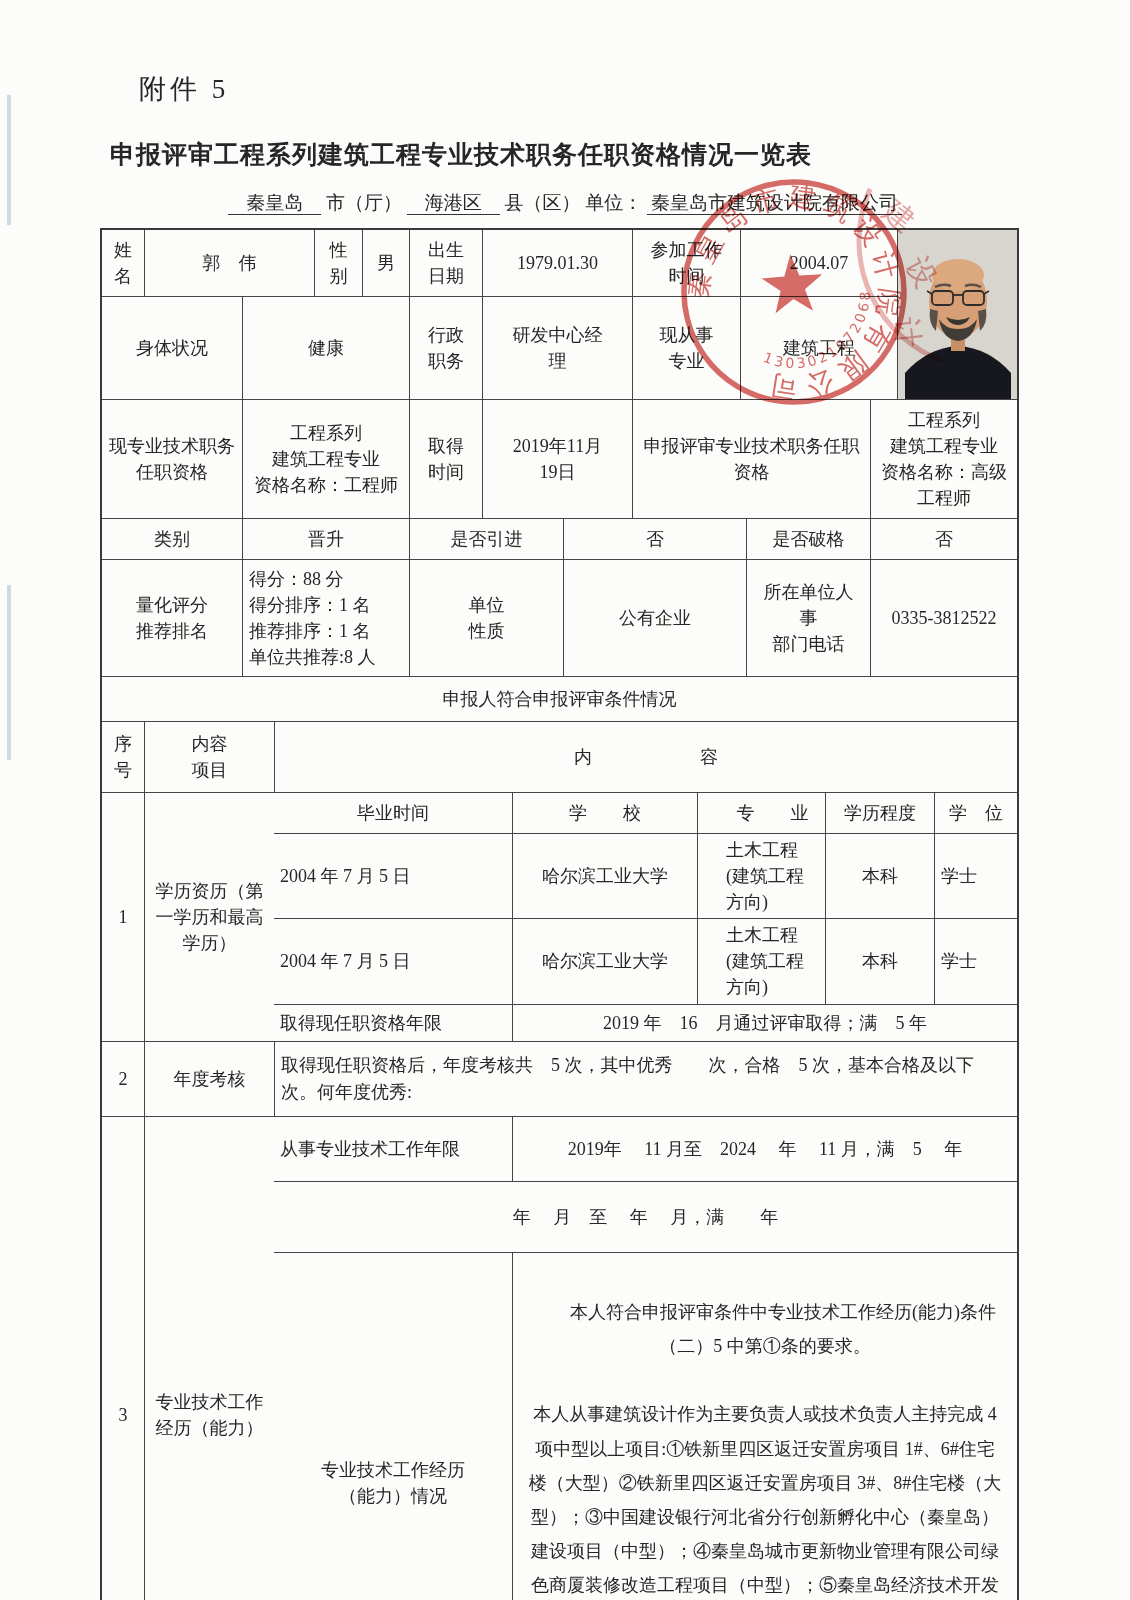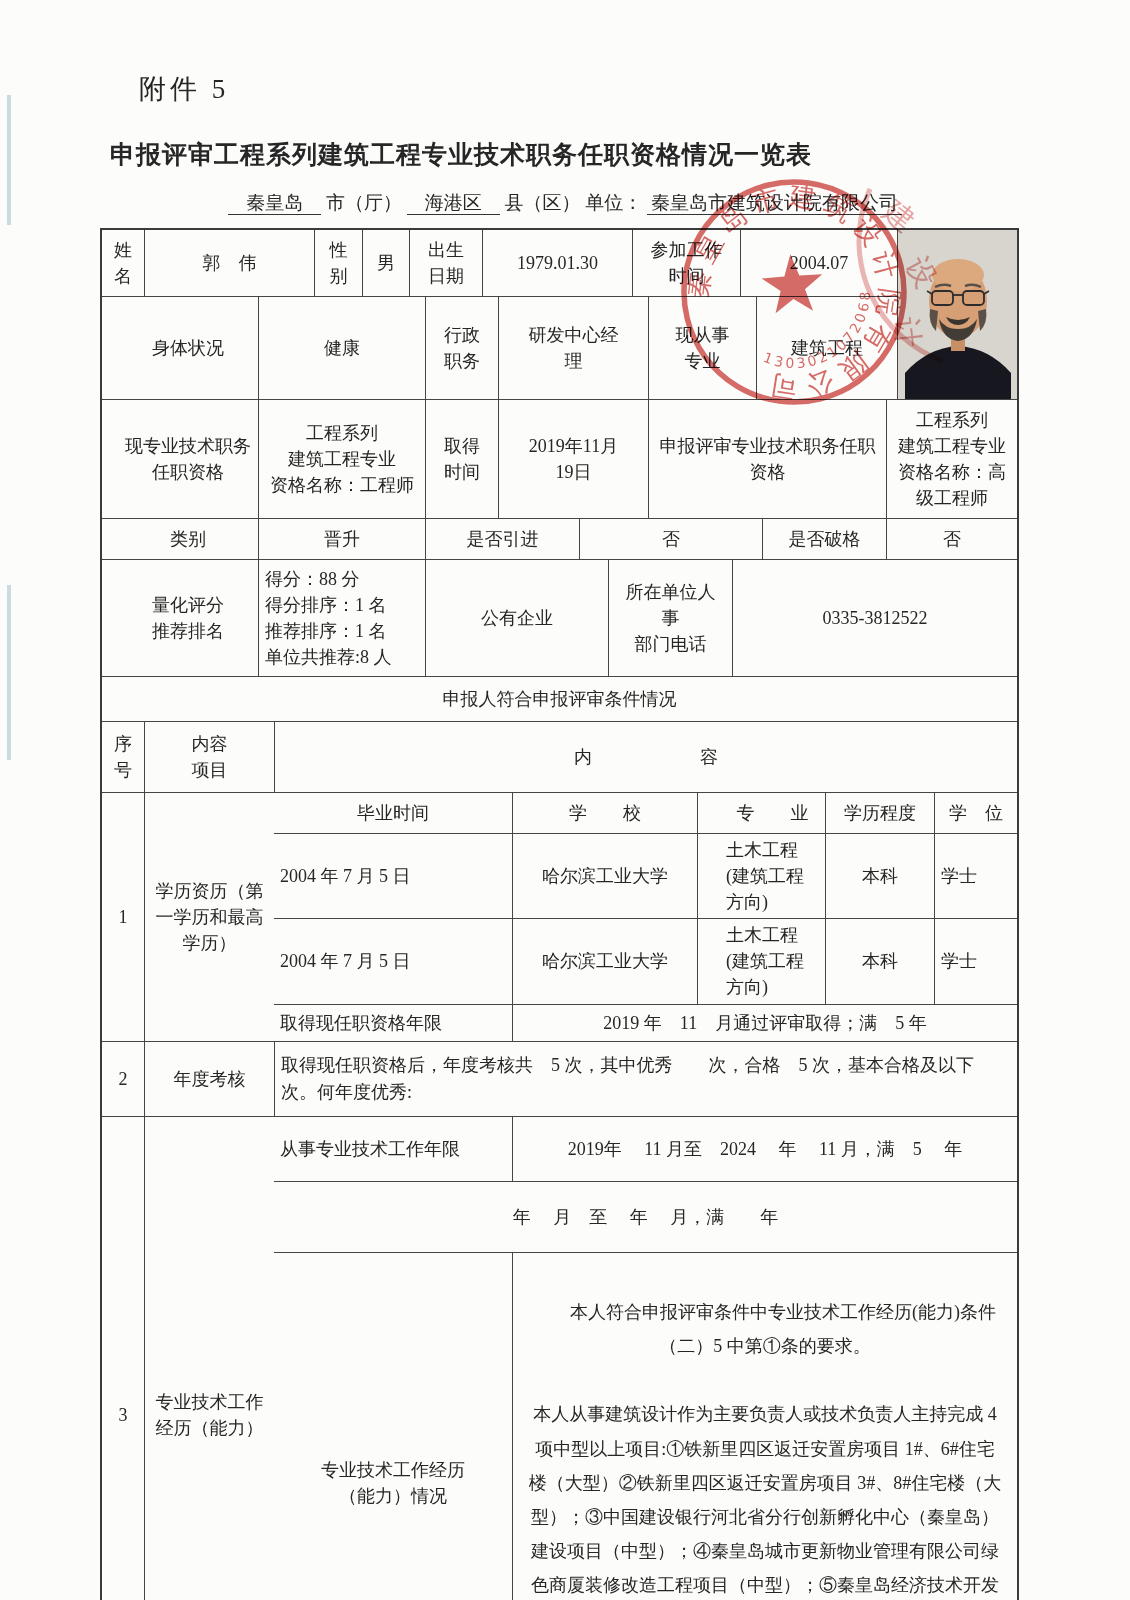--- a/index.html
+++ b/index.html
@@ -17,21 +17,21 @@
   .r{display:flex;align-items:stretch;border-top:1.6px solid #454545;}
   .tbl > .r:first-child{border-top:none;}
   .col{display:flex;flex-direction:column;}
   .col > .r:first-child{border-top:none;}
   .c{border-left:1.6px solid #454545;display:flex;align-items:center;justify-content:center;
      text-align:center;white-space:pre-line;padding:3px 6px;box-sizing:border-box;}
   .r > .c:first-child,.r > .col:first-child{border-left:none;}
   .left{justify-content:flex-start;text-align:left;}
   .grow{flex:1;}
   .fx{flex:1;}
-  .w42{width:42px;flex:none;} .w130{width:130px;flex:none;} .w140{width:140px;flex:none;margin-left:16px;}
+  .w42{width:42px;flex:none;} .w130{width:130px;flex:none;} .w140{width:140px;flex:none;}
   .w167{width:167px;flex:none;} .w48{width:48px;flex:none;} .w47{width:47px;flex:none;}
   .w73{width:73px;flex:none;} .w150{width:150px;flex:none;} .w108{width:108px;flex:none;}
   .w154{width:154px;flex:none;} .w183{width:183px;flex:none;} .w124{width:124px;flex:none;}
   .w238{width:238px;flex:none;} .w185{width:185px;flex:none;} .w128{width:128px;flex:none;padding-left:28px;}
   .w109{width:109px;flex:none;} .w120{width:120px;flex:none;}
   .h66{min-height:66px;} .h102{min-height:102px;} .h118{min-height:118px;} .h40{min-height:40px;}
   .h116{min-height:116px;} .h44{min-height:44px;} .h70{min-height:70px;} .h64{min-height:64px;}
   .h36{min-height:36px;} .h72{min-height:72px;} .h270{min-height:270px;}
   .photo-cell{padding:0;overflow:hidden;background:#d7d5cd;}
   .longtext{display:block;padding:8px 14px;line-height:1.9;}
@@ -138,20 +138,22 @@
     <div class="c fx">否</div>
   </div>
 
   <div class="r h116">
     <div class="c w140">量化评分
 推荐排名</div>
     <div class="c w167 left">得分：88 分
 得分排序：1 名
 推荐排序：1 名
 单位共推荐:8 人</div>
+    <div class="c w154">单位
+性质</div>
     <div class="c w183">公有企业</div>
     <div class="c w124">所在单位人
 事
 部门电话</div>
     <div class="c fx">0335-3812522</div>
   </div>
 
   <div class="r h44">
     <div class="c fx">申报人符合申报评审条件情况</div>
   </div>
@@ -184,21 +186,21 @@
       </div>
       <div class="r h72">
         <div class="c w238 left">2004 年 7 月 5 日</div>
         <div class="c w185">哈尔滨工业大学</div>
         <div class="c w128 left">土木工程(建筑工程方向)</div>
         <div class="c w109">本科</div>
         <div class="c fx left">学士</div>
       </div>
       <div class="r h36">
         <div class="c w238 left">取得现任职资格年限</div>
-        <div class="c fx">2019 年　11　月通过评审取得；满　5 年</div>
+        <div class="c fx">2019 年　16　月通过评审取得；满　5 年</div>
       </div>
     </div>
   </div>
 
   <div class="r" style="min-height:74px;">
     <div class="c w42">2</div>
     <div class="c w130">年度考核</div>
     <div class="c grow left">取得现任职资格后，年度考核共　5 次，其中优秀　　次，合格　5 次，基本合格及以下　　次。何年度优秀:</div>
   </div>
 

